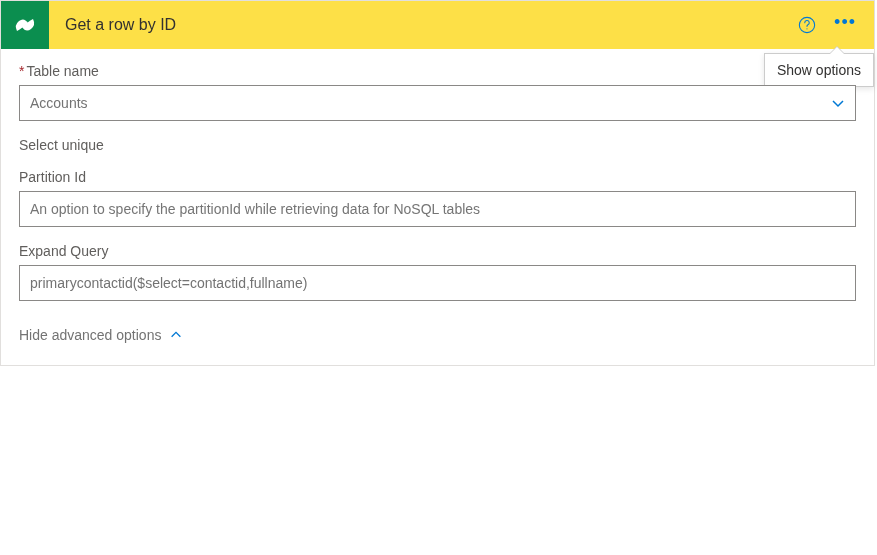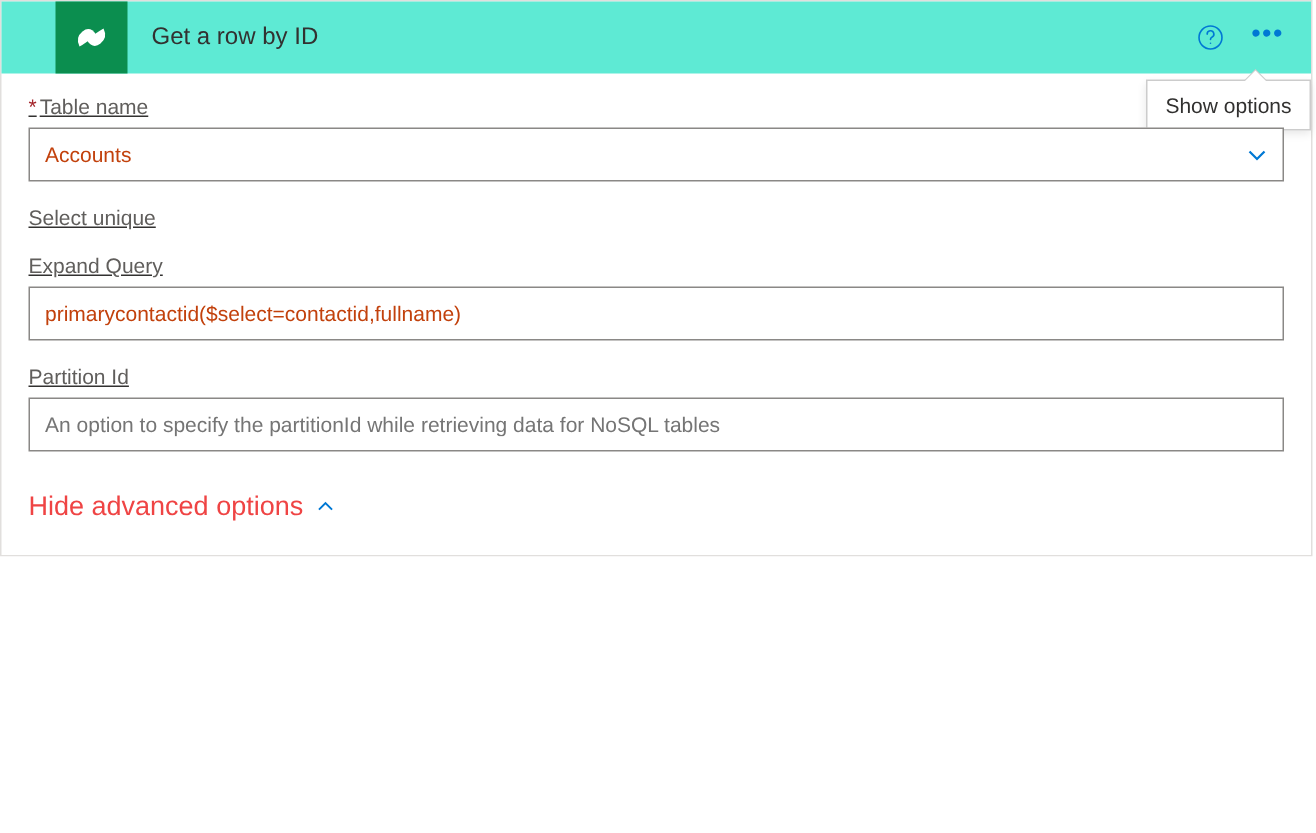--- a/index.html
+++ b/index.html
@@ -1,35 +1,35 @@
 <!DOCTYPE html>
 <html><head>
   <meta charset="utf-8">
   <style>
     * { box-sizing: border-box; margin: 0; padding: 0; }
     body { font-family: "Segoe UI", -apple-system, sans-serif; font-size: 14px; color: #323130; background: #fff; width: 877px; }
     .card { border: 1px solid #e1dfdd; width: 875px; }
-    .header { display: flex; align-items: center; background: #5eead4; height: 48px; position: relative; padding-left: 36px; }
+    .header { display: flex; align-items: center; background: #fde047; height: 48px; position: relative; }
     .logo-box { width: 48px; height: 48px; background: #0b8e4f; display: flex; align-items: center; justify-content: center; }
     .title { font-size: 16px; color: #323130; margin-left: 16px; flex: 1; }
     .header-actions { display: flex; align-items: center; gap: 18px; padding-right: 18px; }
     .help-icon { width: 18px; height: 18px; color: #0078d4; cursor: pointer; }
     .more-icon { color: #0078d4; font-size: 18px; letter-spacing: 1px; cursor: pointer; line-height: 1; position: relative; top: -3px; }
     .tooltip { position: absolute; top: 52px; right: 0; background: #fff; border: 1px solid #ccc; padding: 8px 12px; font-size: 14px; color: #323130; box-shadow: 0 2px 6px rgba(0,0,0,0.1); }
     .tooltip::before { content: ""; position: absolute; top: -8px; right: 28px; width: 0; height: 0; border-left: 8px solid transparent; border-right: 8px solid transparent; border-bottom: 8px solid #ccc; }
     .tooltip::after { content: ""; position: absolute; top: -7px; right: 28px; width: 0; height: 0; border-left: 8px solid transparent; border-right: 8px solid transparent; border-bottom: 8px solid #fff; }
-    .body { padding: 14px 18px 8px 18px; text-decoration: underline; }
+    .body { padding: 14px 18px 8px 18px; }
     .field { margin-bottom: 16px; }
     .label { display: block; margin-bottom: 6px; font-size: 14px; color: #605e5c; }
     .req { color: #a4262c; margin-right: 2px; }
     .input-wrap { position: relative; }
-    .input { width: 100%; height: 36px; border: 1px solid #8a8886; padding: 0 10px; font-size: 14px; font-family: inherit; color: #c2410c; background: #fff; }
+    .input { width: 100%; height: 36px; border: 1px solid #8a8886; padding: 0 10px; font-size: 14px; font-family: inherit; color: #737373; background: #fff; }
     .input::placeholder { color: #757575; }
     .select-chevron { position: absolute; right: 10px; top: 50%; transform: translateY(-50%); color: #0078d4; pointer-events: none; }
-    .adv-link { display: inline-flex; align-items: center; gap: 8px; color: #ef4444; font-size: 18px; cursor: pointer; padding: 10px 0 14px 0; }
+    .adv-link { display: inline-flex; align-items: center; gap: 8px; color: #737373; font-size: 14px; cursor: pointer; padding: 10px 0 14px 0; }
     .adv-chevron { color: #0078d4; }
   </style>
 </head>
 <body>
 
 <div class="card">
   <div class="header">
     <div class="logo-box">
       <svg width="28" height="28" viewBox="0 0 28 28" fill="none">
         <path d="M 6 20 Q 3 14 8 10 Q 13 6 17 12 Q 10 18 6 20 Z" fill="#fff"></path>
@@ -59,27 +59,27 @@
         </svg>
       </div>
     </div>
 
 
     <div class="field">
       <label class="label">Select unique</label>
     </div>
 
     <div class="field">
-      <label class="label">Expand Query</label>
-      <input class="input" type="text" value="primarycontactid($select=contactid,fullname)" style="">
+      <label class="label">Partition Id</label>
+      <input class="input" type="text" placeholder="An option to specify the partitionId while retrieving data for NoSQL tables" style="">
     </div>
 
     <div class="field">
-      <label class="label">Partition Id</label>
-      <input class="input" type="text" placeholder="An option to specify the partitionId while retrieving data for NoSQL tables" style="">
+      <label class="label">Expand Query</label>
+      <input class="input" type="text" value="primarycontactid($select=contactid,fullname)" style="">
     </div>
 
     <div class="adv-link">
       <span>Hide advanced options</span>
       <svg class="adv-chevron" width="14" height="14" viewBox="0 0 16 16" fill="none" stroke="currentColor" stroke-width="1.5">
         <path d="M3 10l5-5 5 5"></path>
       </svg>
     </div>
 
   </div>

